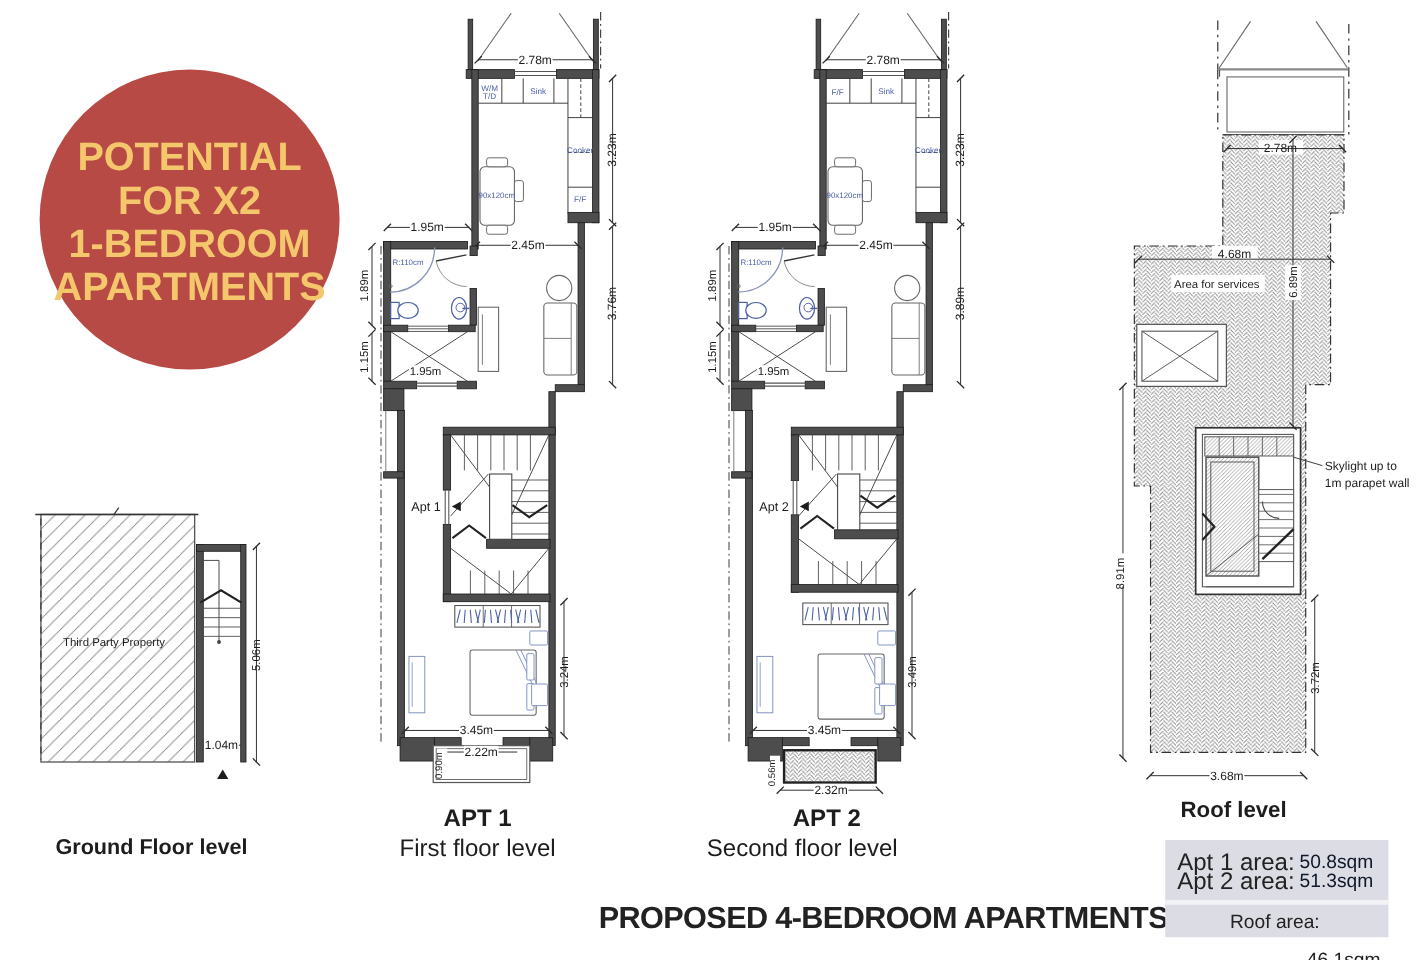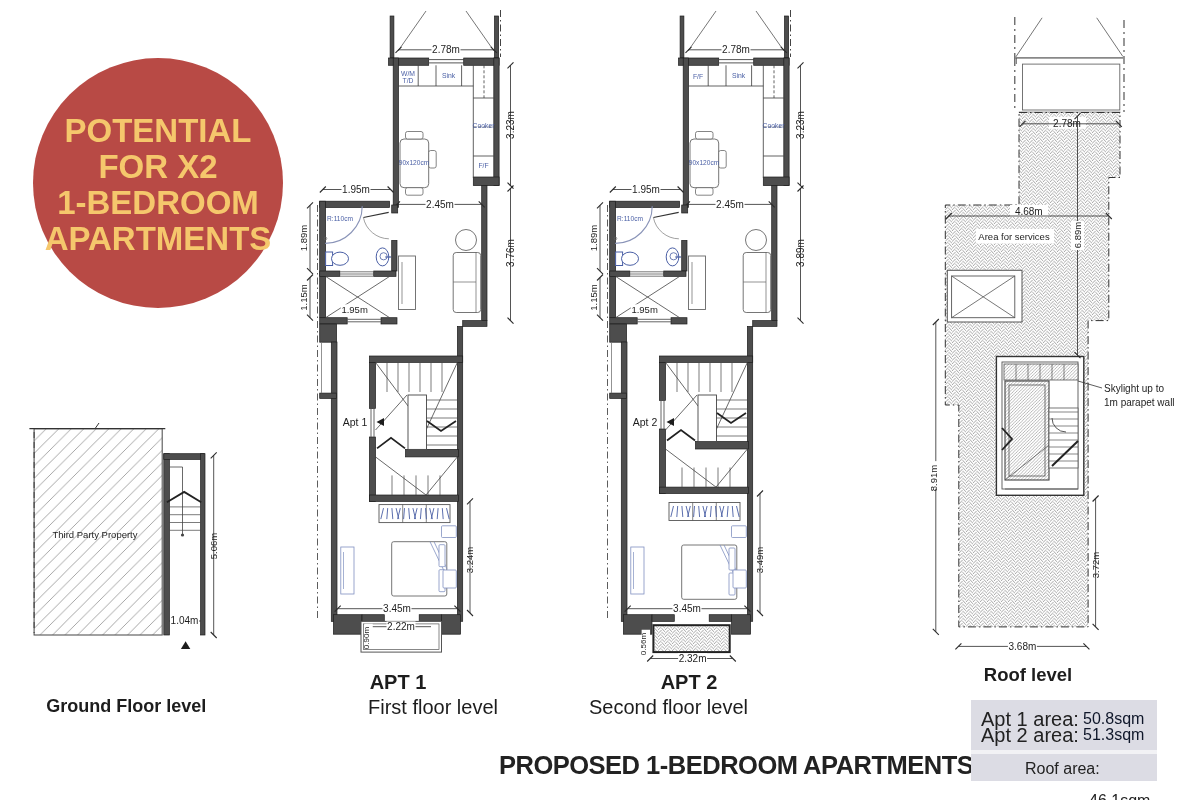--- a/index.html
+++ b/index.html
@@ -636,26 +636,26 @@
       <rect x="1007.9" y="641.2" width="28.999999999999996" height="10.5" fill="white"></rect>
       <text x="1022.4" y="649.7" font-size="10" fill="#1d1d1d" text-anchor="middle" font-weight="normal">3.68m</text>
 
 <text x="1028.0" y="681.0" font-size="18.5" fill="#1d1d1d" text-anchor="middle" font-weight="bold">Roof level</text>
 </svg>
 
 <div class="abs" style="left:33px;top:58px;width:250px;height:250px;border-radius:50%;background:#b84a45;"></div>
 <div class="abs" style="left:33px;top:113px;width:250px;text-align:center;color:#f5c76c;font-weight:bold;font-size:33px;line-height:36px;">POTENTIAL<br>FOR X2<br>1-BEDROOM<br>APARTMENTS</div>
 
 <div class="abs" style="left:298px;top:671px;width:200px;text-align:center;color:#1d1d1d;font-size:20px;font-weight:bold;">APT 1</div>
-<div class="abs" style="left:298px;top:696px;width:200px;text-align:right;color:#1d1d1d;font-size:20px;">First floor level</div>
+<div class="abs" style="left:298px;top:696px;width:200px;text-align:center;color:#1d1d1d;font-size:20px;">First floor level</div>
 
 <div class="abs" style="left:589px;top:671px;width:200px;text-align:center;color:#1d1d1d;font-size:20px;font-weight:bold;">APT 2</div>
 <div class="abs" style="left:589px;top:696px;width:200px;text-align:left;color:#1d1d1d;font-size:20px;">Second floor level</div>
 
 
-<div class="abs" style="left:499px;top:751px;width:470px;text-align:center;color:#222;font-size:25.5px;font-weight:bold;white-space:nowrap;letter-spacing:-0.5px;">PROPOSED 1-BEDROOM APARTMENTS</div>
+<div class="abs" style="left:499px;top:751px;width:470px;text-align:center;color:#222;font-size:25.5px;font-weight:bold;white-space:nowrap;letter-spacing:-0.5px;">PROPOSED 4-BEDROOM APARTMENTS</div>
 
 <div class="abs" style="left:971px;top:700px;width:186px;height:81px;background:#dcdce4;"></div>
 <div class="abs" style="left:971px;top:750px;width:186px;height:4px;background:#f2f2f5;"></div>
 <div class="abs" style="left:981px;top:711px;color:#222;font-size:20px;line-height:16px;">Apt 1 area:<br>Apt 2 area:</div>
 <div class="abs" style="left:1083px;top:711px;color:#0f172a;font-size:16px;line-height:16px;">50.8sqm<br>51.3sqm</div>
 <div class="abs" style="left:981px;top:760px;color:#222;font-size:16px;margin-left:44px;">Roof area:</div>
 <div class="abs" style="left:1089px;top:760px;color:#222;font-size:16px;margin-top:32px;">46.1sqm</div>
 </div>
 </body></html>

